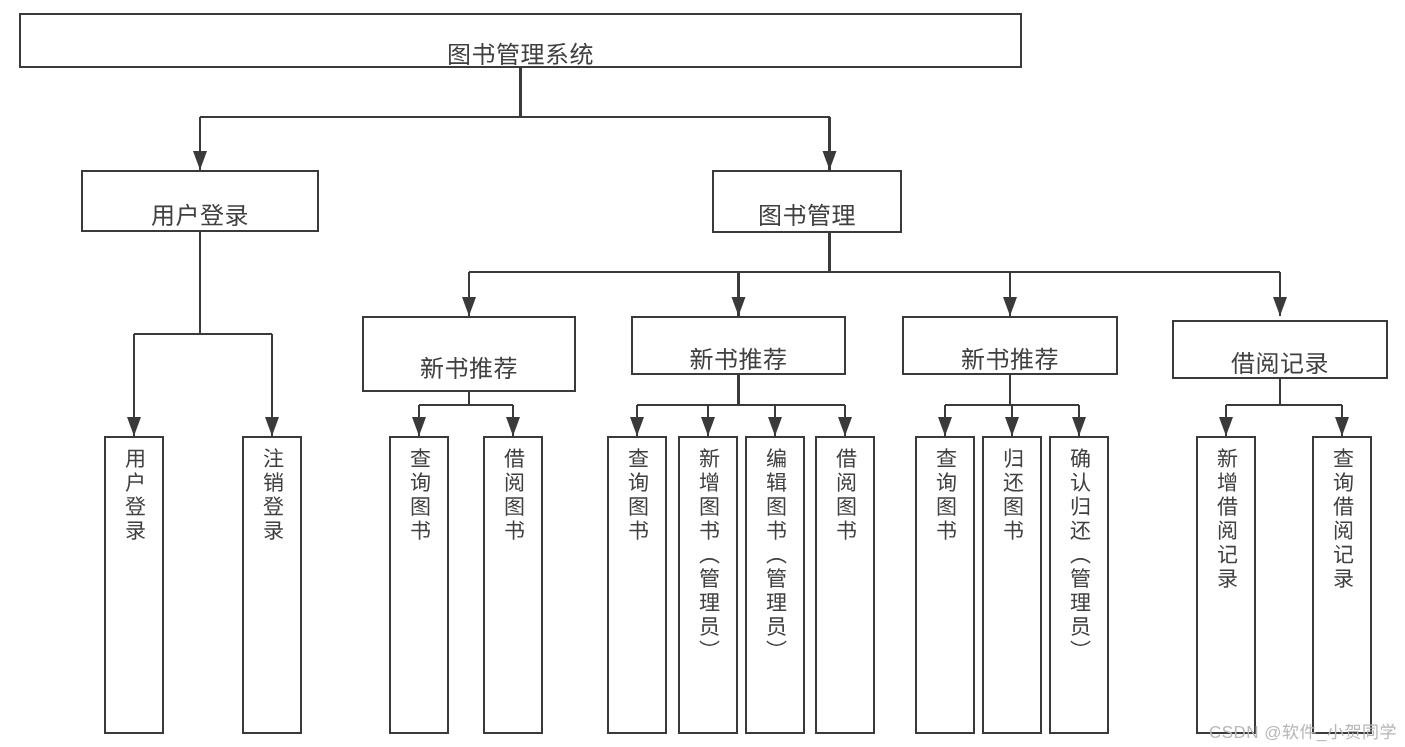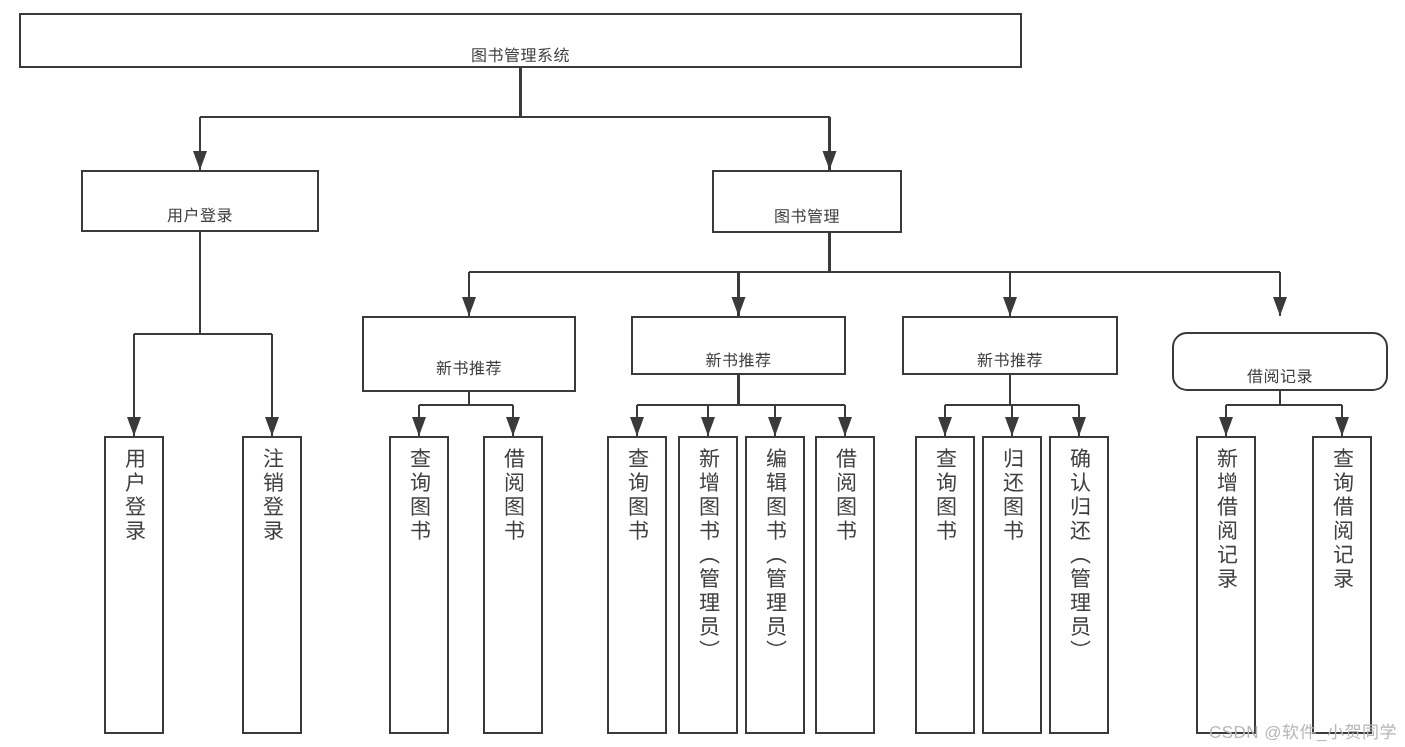--- a/index.html
+++ b/index.html
@@ -36,21 +36,21 @@
     justify-content: center;
     overflow: hidden;
   }
   .node-label {
     color: #404040;
     text-align: center;
     line-height: 1.12;
     white-space: pre;
   }
   .node.horiz .node-label {
-    font-size: 16px;
+    font-size: 24px;
     letter-spacing: 0.5px;
     margin-top: 30px;
   }
   .node.vert {
     align-items: flex-start;
     padding-top: 10px;
   }
   .node.vert .node-label {
     writing-mode: vertical-rl;
     text-orientation: upright;
@@ -138,21 +138,21 @@
       </div>
       <div class="node horiz" style="left: 362px; top: 316px; width: 214px; height: 76px;">
         <span class="node-label">新书推荐</span>
       </div>
       <div class="node horiz" style="left: 631px; top: 316px; width: 215px; height: 59px;">
         <span class="node-label">新书推荐</span>
       </div>
       <div class="node horiz" style="left: 902px; top: 316px; width: 216px; height: 59px;">
         <span class="node-label">新书推荐</span>
       </div>
-      <div class="node horiz" style="left: 1172px; top: 332px; width: 216px; height: 59px; border-radius: 15px;">
+      <div class="node horiz" style="left: 1172px; top: 320px; width: 216px; height: 59px;">
         <span class="node-label">借阅记录</span>
       </div>
       <div class="node vert" style="left: 104px; top: 436px; width: 60px; height: 298px;">
         <span class="node-label">用户登录</span>
       </div>
       <div class="node vert" style="left: 242px; top: 436px; width: 60px; height: 298px;">
         <span class="node-label">注销登录</span>
       </div>
       <div class="node vert" style="left: 389px; top: 436px; width: 60px; height: 298px;">
         <span class="node-label">查询图书</span>

